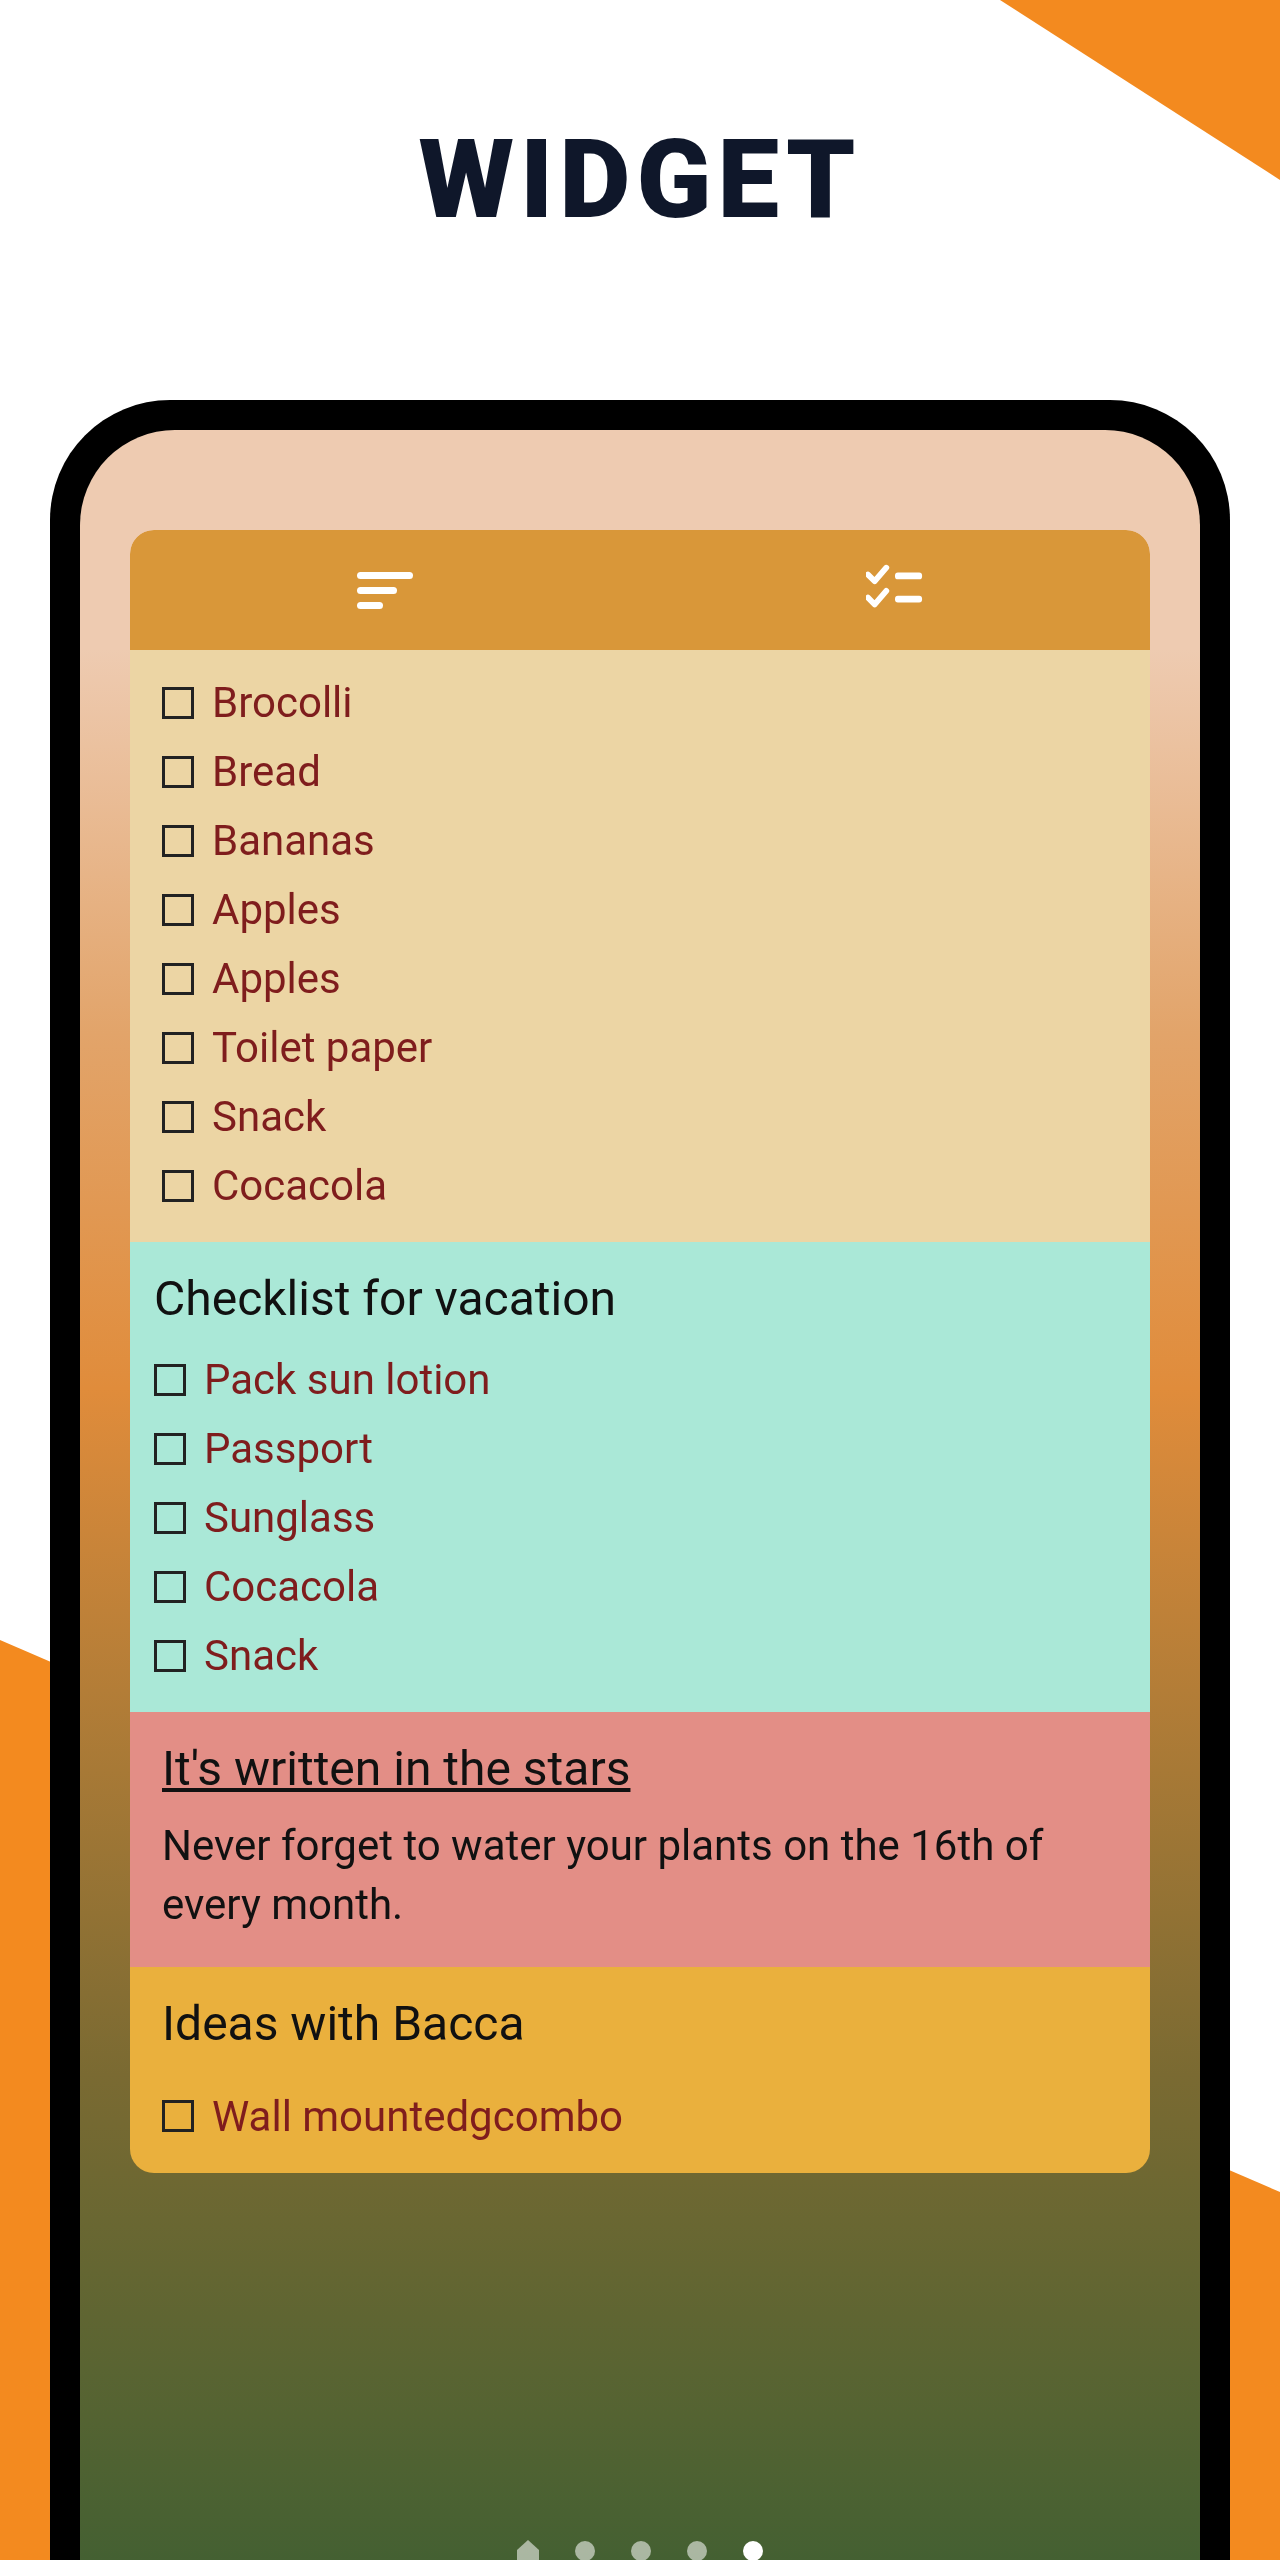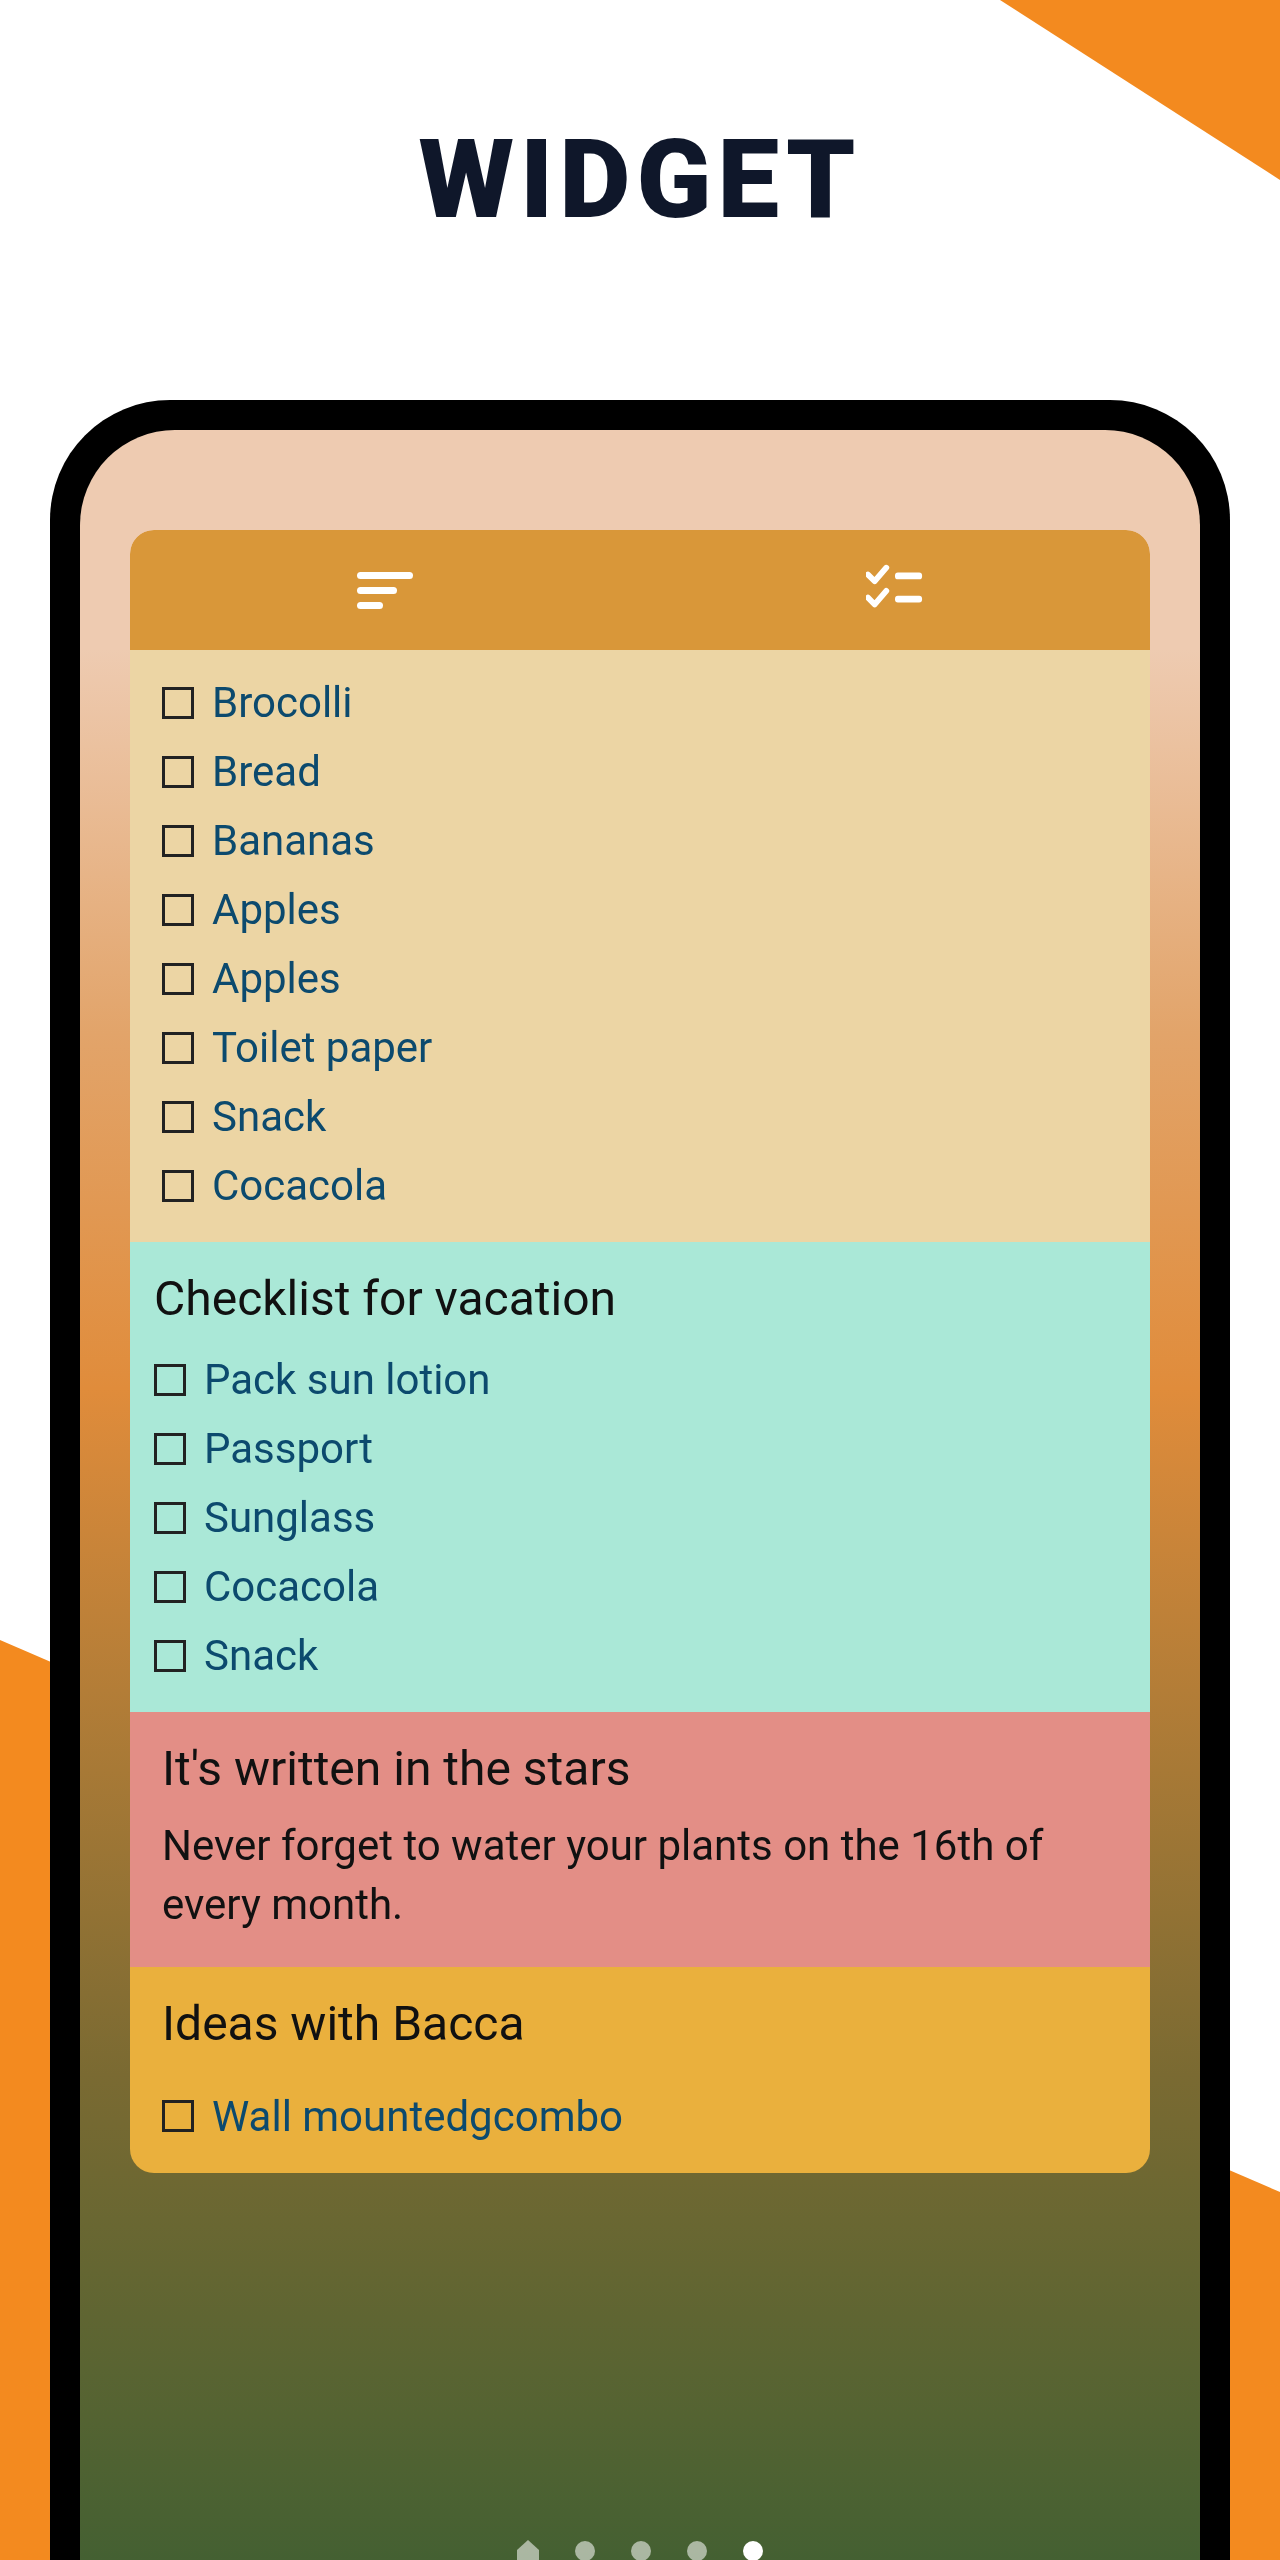--- a/index.html
+++ b/index.html
@@ -125,33 +125,33 @@
   list-style: none;
   display: flex;
   flex-direction: column;
   gap: 20px;
 }
 .check-item {
   display: flex;
   align-items: center;
   gap: 18px;
   font-size: 42px;
-  color: #0c4a6e;
+  color: #7f1d1d;
 }
 .checkbox {
   width: 32px;
   height: 32px;
   border: 3px solid #222;
   background: transparent;
   flex-shrink: 0;
 }
 .note-shopping { background: #ecd5a4; }
 .note-vacation { background: #aae8d7; padding-left: 24px; }
 .note-stars { background: #e38e86; }
-.note-stars .note-title { margin-bottom: 20px; }
+.note-stars .note-title { margin-bottom: 20px; text-decoration: underline; }
 .note-ideas { background: #eab03d; }
 .note-ideas .note-items { margin-top: 40px; }
 
 
 .page-dots {
   position: absolute;
   top: 2110px;
   left: 50%;
   transform: translateX(-50%);
   display: flex;

